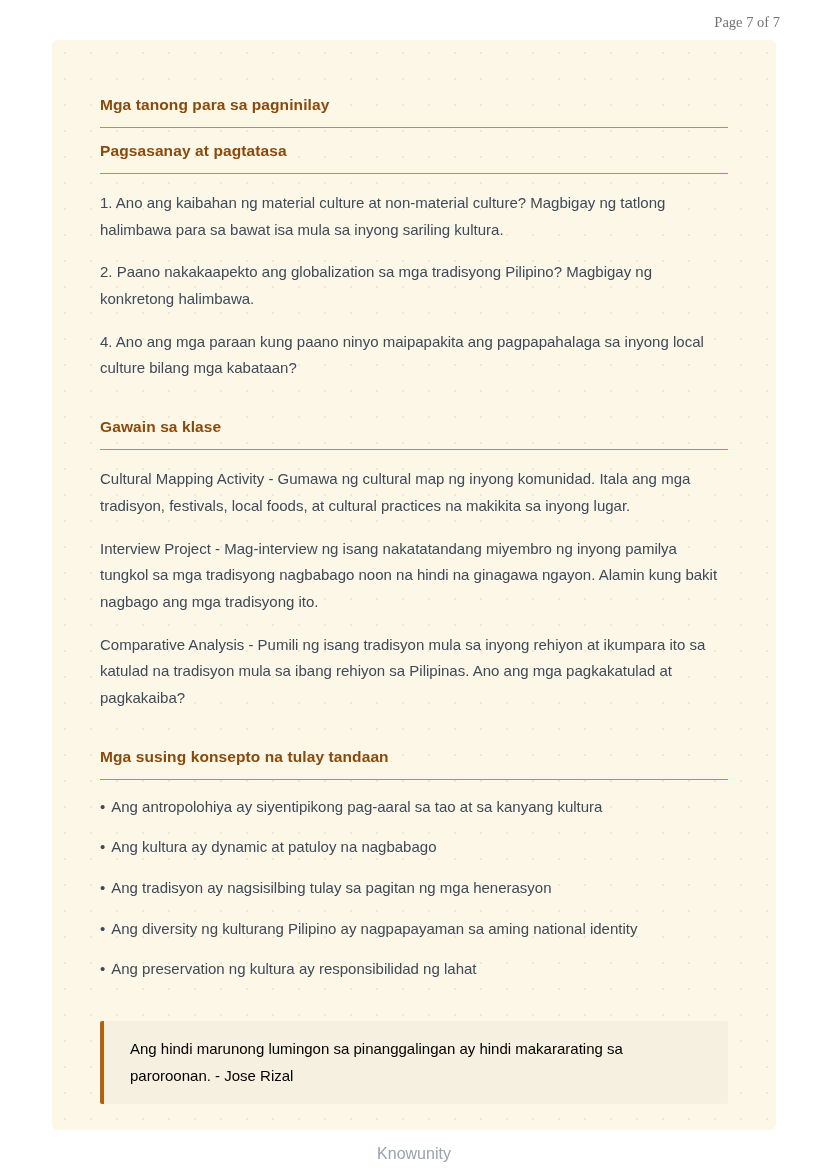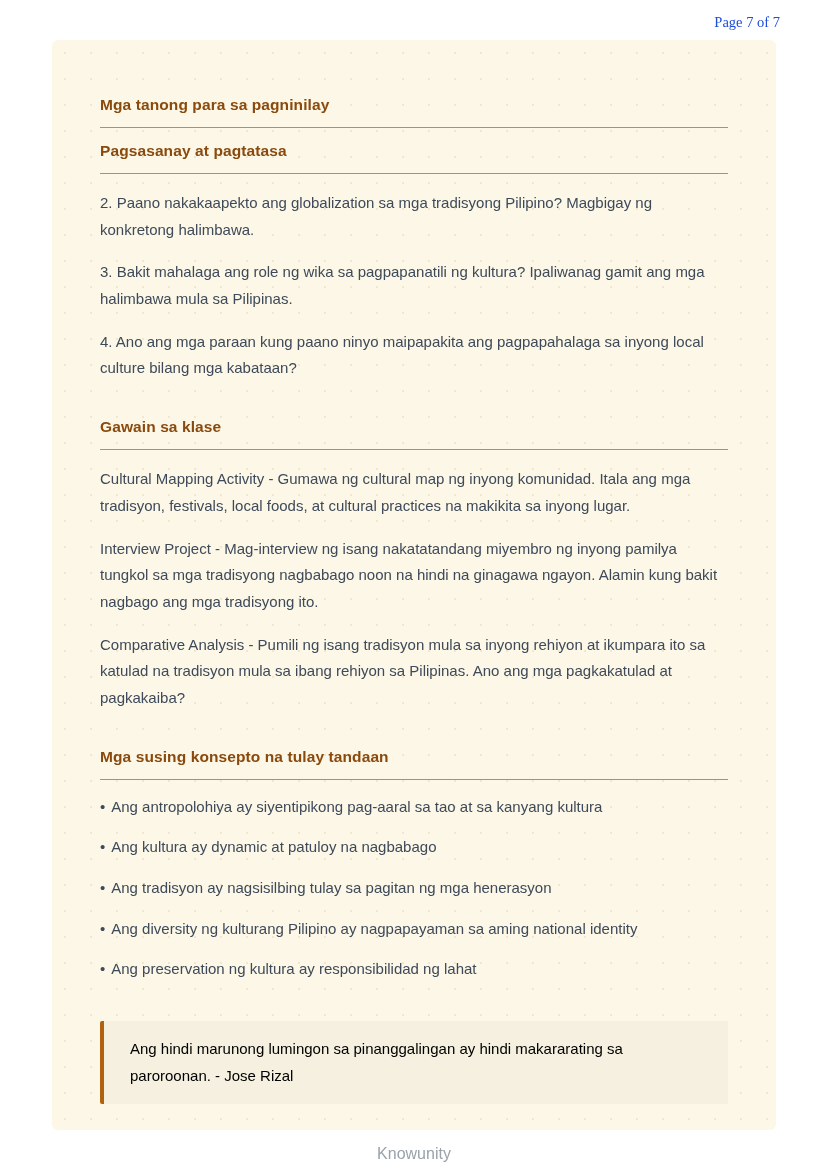--- a/index.html
+++ b/index.html
@@ -16,21 +16,21 @@
     background: #ffffff;
     overflow: hidden;
   }
 
   .page-indicator {
     position: absolute;
     top: 14px;
     right: 48px;
     font-family: "Liberation Serif", serif;
     font-size: 14.5px;
-    color: #1d4ed8;
+    color: #737373;
   }
 
   .card {
     position: absolute;
     top: 40px;
     left: 52px;
     width: 724px;
     height: 1090px;
     background-color: #fcf7e6;
     background-image: radial-gradient(circle, rgba(188, 158, 96, 0.18) 1.2px, transparent 1.3px);
@@ -101,22 +101,22 @@
 <div class="page">
 
   <div class="page-indicator">Page 7 of 7</div>
 
   <div class="card">
 
     <h2 class="section-heading">Mga tanong para sa pagninilay</h2>
 
     <h2 class="section-heading first">Pagsasanay at pagtatasa</h2>
 
+    <p class="body-para">1. Ano ang kaibahan ng material culture at non-material culture? Magbigay ng tatlong halimbawa para sa bawat isa mula sa inyong sariling kultura.</p>
     <p class="body-para">2. Paano nakakaapekto ang globalization sa mga tradisyong Pilipino? Magbigay ng konkretong halimbawa.</p>
-    <p class="body-para">3. Bakit mahalaga ang role ng wika sa pagpapanatili ng kultura? Ipaliwanag gamit ang mga halimbawa mula sa Pilipinas.</p>
     <p class="body-para">4. Ano ang mga paraan kung paano ninyo maipapakita ang pagpapahalaga sa inyong local culture bilang mga kabataan?</p>
 
     <h2 class="section-heading">Gawain sa klase</h2>
 
     <p class="body-para">Cultural Mapping Activity - Gumawa ng cultural map ng inyong komunidad. Itala ang mga tradisyon, festivals, local foods, at cultural practices na makikita sa inyong lugar.</p>
     <p class="body-para">Interview Project - Mag-interview ng isang nakatatandang miyembro ng inyong pamilya tungkol sa mga tradisyong nagbabago noon na hindi na ginagawa ngayon. Alamin kung bakit nagbago ang mga tradisyong ito.</p>
     <p class="body-para">Comparative Analysis - Pumili ng isang tradisyon mula sa inyong rehiyon at ikumpara ito sa katulad na tradisyon mula sa ibang rehiyon sa Pilipinas. Ano ang mga pagkakatulad at pagkakaiba?</p>
 
     <h2 class="section-heading">Mga susing konsepto na tulay tandaan</h2>
 

